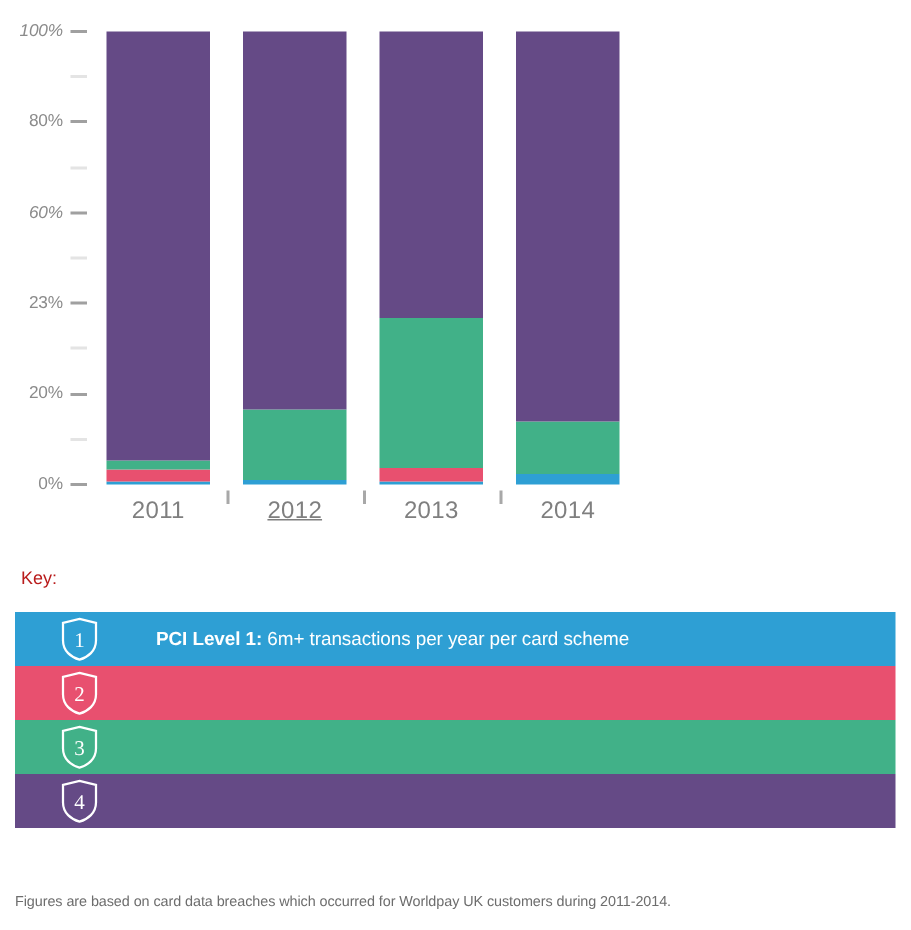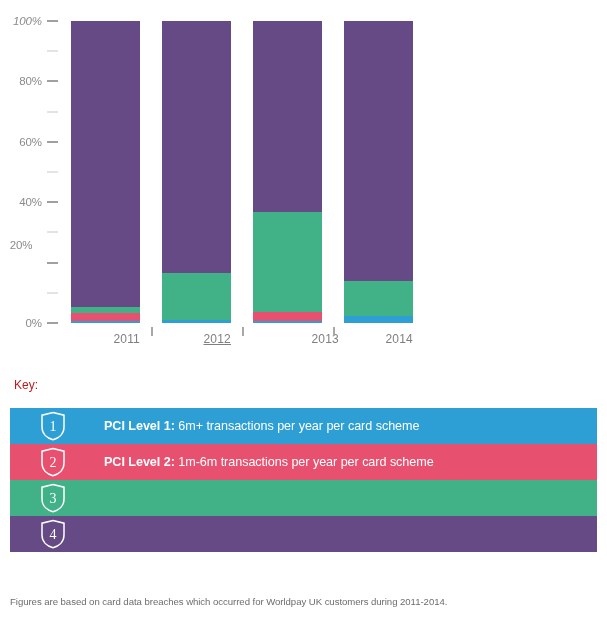--- a/index.html
+++ b/index.html
@@ -85,22 +85,22 @@
     position: absolute;
     width: 2px;
     height: 9px;
     background: #a8a8a8;
     top: 327px;
   }
   .x-label {
     position: absolute;
     top: 332px;
     width: 69px;
-    text-align: right;
-    font-size: 12px;
+    text-align: center;
+    font-size: 16px;
     color: #7f7f7f;
     letter-spacing: 0.2px;
   }
 
   
   #key-label {
     position: absolute;
     left: 14px;
     top: 378px;
     font-size: 12px;
@@ -148,23 +148,23 @@
   }
 </style>
 </head>
 <body>
 
 <div id="chart-region">
 
   <div class="y-axis-labels">
       <div class="y-tick-label" style="top: 21px; font-style: italic;">100%</div>
       <div class="y-tick-label" style="top: 81.4px;">80%</div>
-      <div class="y-tick-label" style="top: 141.8px;">60%</div>
-      <div class="y-tick-label" style="top: 202.2px;">40%</div>
-      <div class="y-tick-label" style="top: 245px; text-align: center;">20%</div>
+      <div class="y-tick-label" style="top: 141.8px; font-style: italic;">60%</div>
+      <div class="y-tick-label" style="top: 202.2px;">23%</div>
+      <div class="y-tick-label" style="top: 262px;">20%</div>
       <div class="y-tick-label" style="top: 323px;">0%</div>
     </div>
   <div class="y-ticks">
       <div class="tick-major" style="top: 322px;"></div>
       <div class="tick-major" style="top: 261.6px;"></div>
       <div class="tick-major" style="top: 201.2px;"></div>
       <div class="tick-major" style="top: 140.8px;"></div>
       <div class="tick-major" style="top: 80.4px;"></div>
       <div class="tick-major" style="top: 20px;"></div>
       <div class="tick-minor" style="top: 291.8px;"></div>
@@ -188,21 +188,21 @@
         <div class="seg" style="top: 0px; height: 251.868px; background: rgb(101, 74, 134);"></div>
       </div>
       <div class="x-label" style="left: 162px; text-decoration: underline;">2012</div>
       <div class="x-tick-sep" style="left: 242px;"></div>
       <div class="bar" style="left: 253px; top: 21px; height: 302px;">
         <div class="seg" style="top: 299.886px; height: 2.114px; background: rgb(46, 159, 212);"></div>
         <div class="seg" style="top: 290.826px; height: 9.06px; background: rgb(232, 80, 111);"></div>
         <div class="seg" style="top: 190.864px; height: 99.962px; background: rgb(65, 177, 136);"></div>
         <div class="seg" style="top: 0px; height: 190.864px; background: rgb(101, 74, 134);"></div>
       </div>
-      <div class="x-label" style="left: 270px;">2013</div>
+      <div class="x-label" style="left: 253px;">2013</div>
       <div class="x-tick-sep" style="left: 333px;"></div>
       <div class="bar" style="left: 344px; top: 21px; height: 302px;">
         <div class="seg" style="top: 295.054px; height: 6.946px; background: rgb(46, 159, 212);"></div>
         <div class="seg" style="top: 260.022px; height: 35.032px; background: rgb(65, 177, 136);"></div>
         <div class="seg" style="top: 0px; height: 260.022px; background: rgb(101, 74, 134);"></div>
       </div>
       <div class="x-label" style="left: 344px;">2014</div>
     </div>
 
 </div>
@@ -215,21 +215,20 @@
         <path d="M13 1.6 L24 4.2 L24 16 C24 23 18.6 27.2 13 28.8 C7.4 27.2 2 23 2 16 L2 4.2 Z" fill="none" stroke="#ffffff" stroke-width="1.5"></path>
         <text x="13" y="20" text-anchor="middle" fill="#ffffff" font-size="14" font-family="&quot;Liberation Serif&quot;, serif">1</text>
       </svg>
       <div class="legend-text"><b>PCI Level 1:</b><span> 6m+ transactions per year per card scheme</span></div>
     </div>
     <div class="legend-row" style="background: rgb(232, 80, 111);">
       <svg class="shield" viewBox="0 0 26 30">
         <path d="M13 1.6 L24 4.2 L24 16 C24 23 18.6 27.2 13 28.8 C7.4 27.2 2 23 2 16 L2 4.2 Z" fill="none" stroke="#ffffff" stroke-width="1.5"></path>
         <text x="13" y="20" text-anchor="middle" fill="#ffffff" font-size="14" font-family="&quot;Liberation Serif&quot;, serif">2</text>
       </svg>
-      <div class="legend-text"><b>PCI Level 2:</b><span> 1m-6m transactions per year per card scheme</span></div>
     </div>
     <div class="legend-row" style="background: rgb(65, 177, 136);">
       <svg class="shield" viewBox="0 0 26 30">
         <path d="M13 1.6 L24 4.2 L24 16 C24 23 18.6 27.2 13 28.8 C7.4 27.2 2 23 2 16 L2 4.2 Z" fill="none" stroke="#ffffff" stroke-width="1.5"></path>
         <text x="13" y="20" text-anchor="middle" fill="#ffffff" font-size="14" font-family="&quot;Liberation Serif&quot;, serif">3</text>
       </svg>
     </div>
     <div class="legend-row" style="background: rgb(101, 74, 134);">
       <svg class="shield" viewBox="0 0 26 30">
         <path d="M13 1.6 L24 4.2 L24 16 C24 23 18.6 27.2 13 28.8 C7.4 27.2 2 23 2 16 L2 4.2 Z" fill="none" stroke="#ffffff" stroke-width="1.5"></path>

